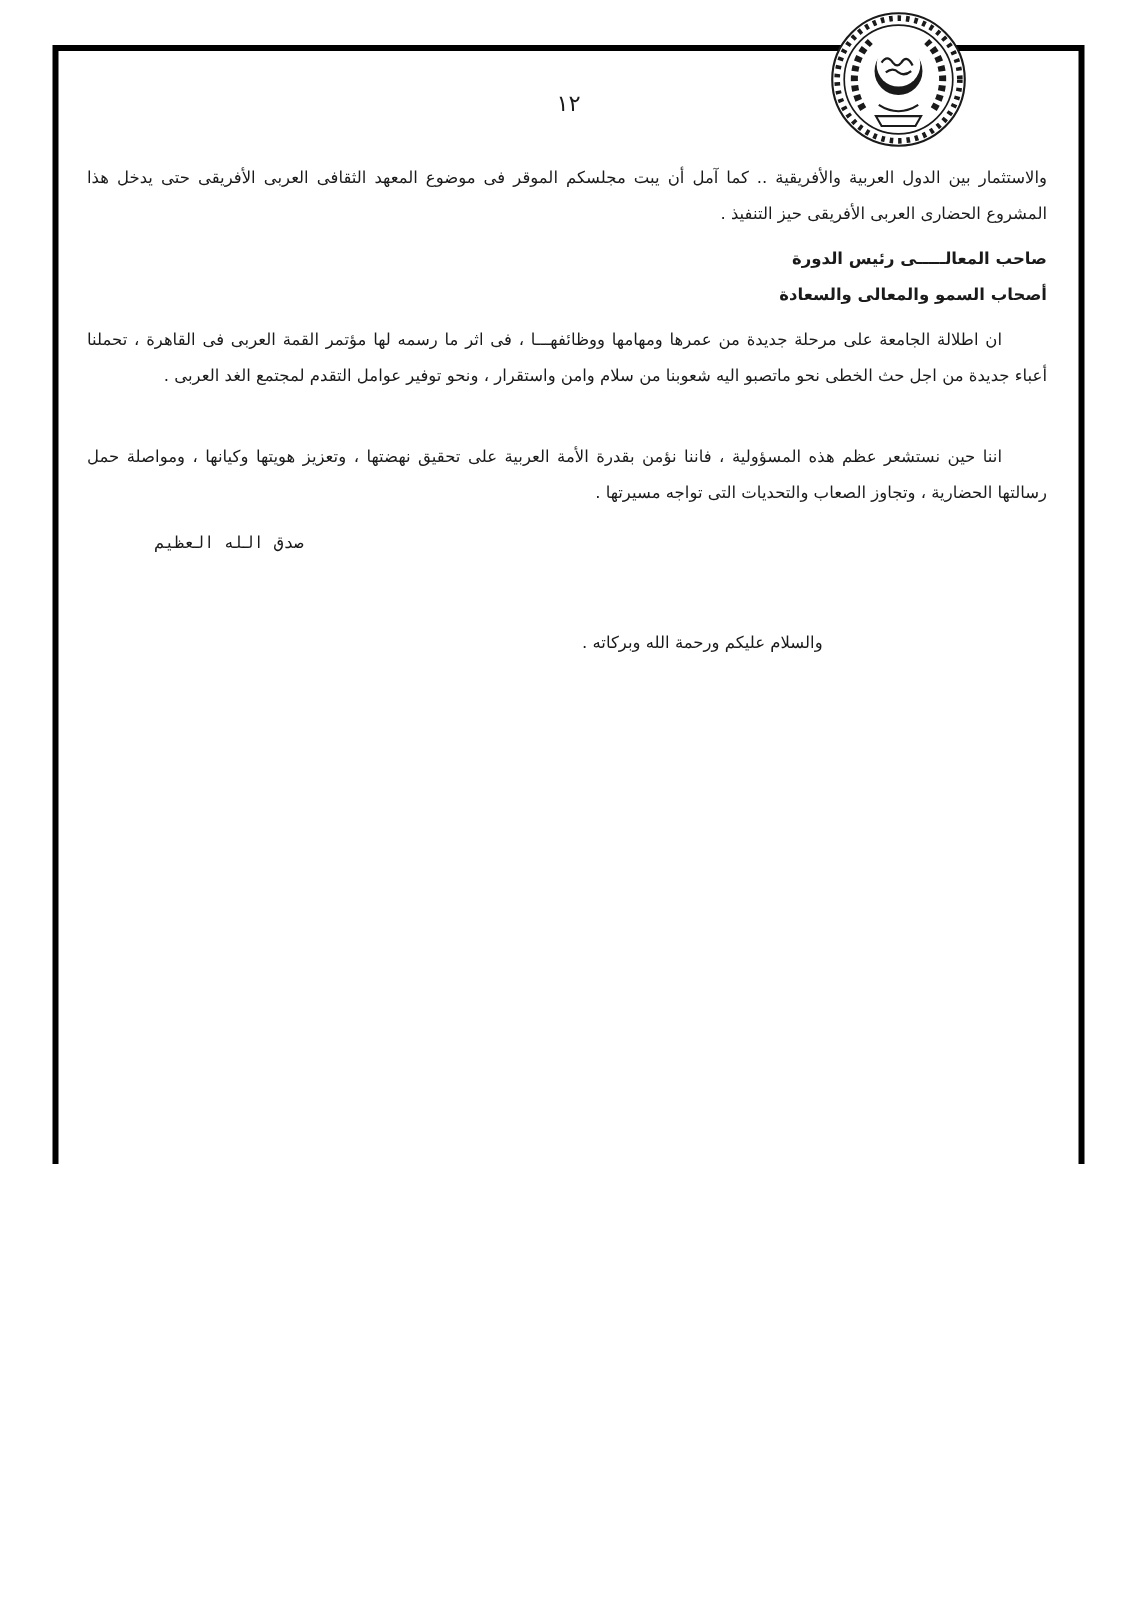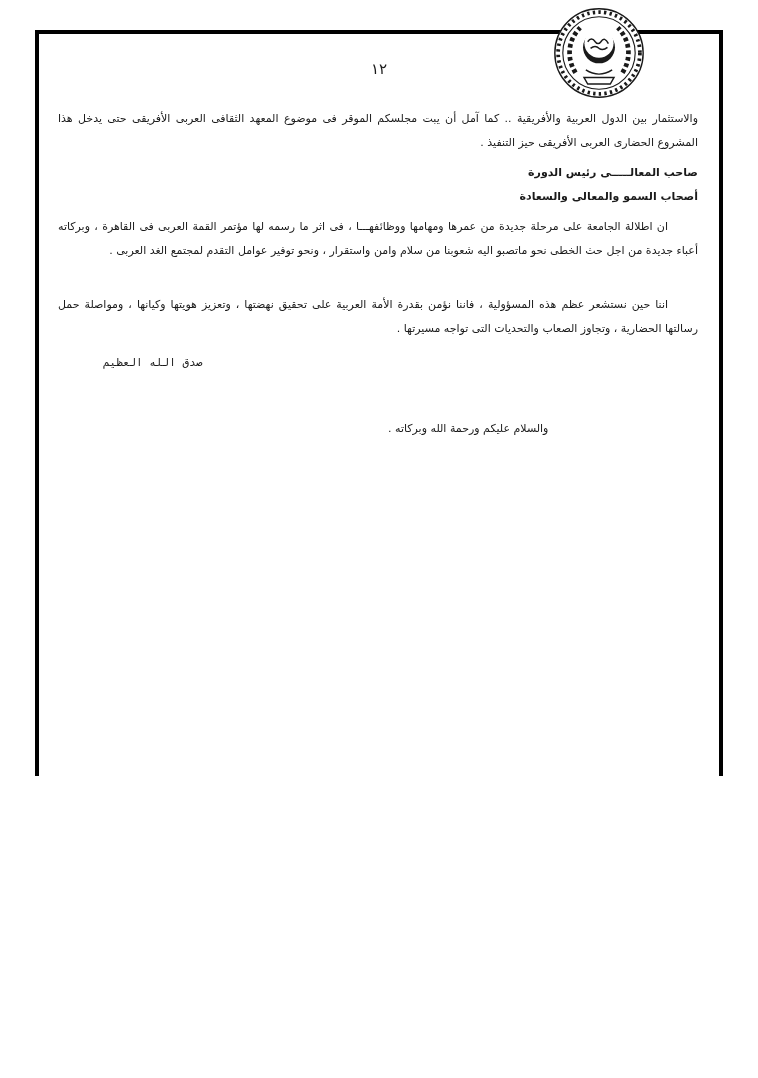--- a/index.html
+++ b/index.html
@@ -102,21 +102,21 @@
 
   <div class="content" dir="rtl">
 
     <p class="para">والاستثمار بين الدول العربية والأفريقية  .. كما آمل أن يبت مجلسكم الموقر فى موضوع المعهد الثقافى العربى  الأفريقى حتى يدخل هذا المشروع الحضارى العربى الأفريقى حيز التنفيذ .</p>
 
     <p class="heading small-gap-top">صاحب المعالـــــى رئيس الدورة</p>
 
     <p class="heading">أصحاب السمو والمعالى والسعادة</p>
 
 
-    <p class="para indent small-gap-top">ان اطلالة الجامعة على مرحلة جديدة من عمرها ومهامها ووظائفهـــا ، فى اثر ما رسمه لها مؤتمر القمة العربى فى القاهرة ، وبركاته أعباء جديدة من اجل حث الخطى نحو ماتصبو اليه شعوبنا من سلام وامن واستقرار ، ونحو توفير عوامل التقدم لمجتمع الغد العربى .</p>
+    <p class="para indent small-gap-top">ان اطلالة الجامعة على مرحلة جديدة من عمرها ومهامها ووظائفهـــا ، فى اثر ما رسمه لها مؤتمر القمة العربى فى القاهرة ، تحملنا أعباء جديدة من اجل حث الخطى نحو ماتصبو اليه شعوبنا من سلام وامن واستقرار ، ونحو توفير عوامل التقدم لمجتمع الغد العربى .</p>
 
     <p class="para indent gap-top">اننا حين نستشعر عظم هذه المسؤولية ، فاننا نؤمن بقدرة   الأمة العربية على تحقيق نهضتها ، وتعزيز هويتها وكيانها ، ومواصلة حمل رسالتها الحضارية ، وتجاوز الصعاب والتحديات التى تواجه مسيرتها .</p>
 
 
     <p class="center-sadaqa">صدق الله العظيم</p>
 
     <p class="center-salam">والسلام عليكم ورحمة الله وبركاته .</p>
 
   </div>
 </div>

